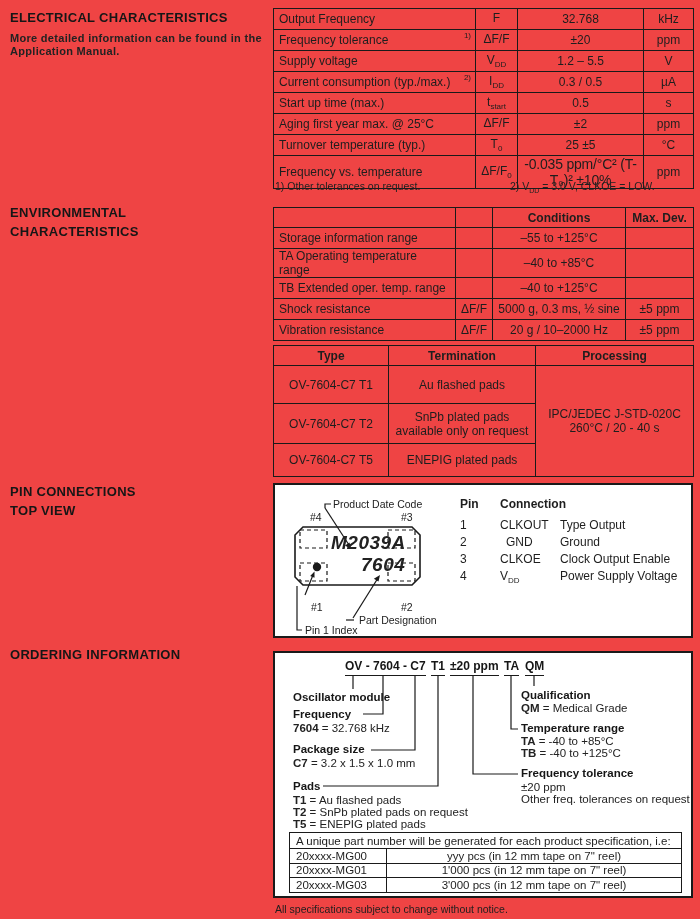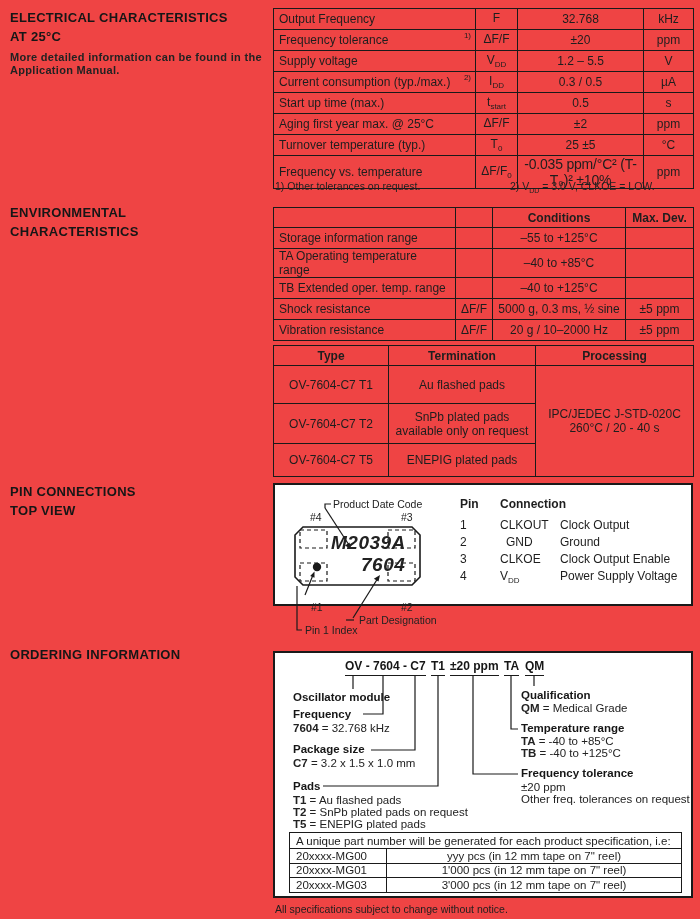--- a/index.html
+++ b/index.html
@@ -39,21 +39,20 @@
   .ptab td { font-size:11.5px; padding:0 6px; }
   svg { display:block; }
 </style>
 </head>
 <body>
 
 <div class="page">
 
   <div class="abs sechead" style="left:10px; top:8px;">
     <div>ELECTRICAL CHARACTERISTICS</div>
-    <div>AT 25°C</div>
     <div class="secnote">
       <span>More detailed information can be found in the</span><br>
       <span>Application Manual.</span>
     </div>
   </div>
 
   <div class="abs sechead" style="left:10px; top:203px;">
     <div>ENVIRONMENTAL</div>
     <div>CHARACTERISTICS</div>
   </div>
@@ -205,21 +204,21 @@
         <div>available only on request</div>
       </td>
     </tr>
     <tr style="height:33px;">
       <td class="c">OV-7604-C7 T5</td>
       <td class="c">ENEPIG plated pads</td>
     </tr>
   </tbody>
     </table>
 
-  <div class="abs bigbox" style="left:273px; top:483px; width:420px; height:123px;">
+  <div class="abs bigbox" style="left:273px; top:483px; width:420px; height:155px;">
     <svg class="abs" style="left:0; top:0;" width="416" height="151" viewBox="0 0 416 151">
 
       <path d="M28,42 H137 L145,50 V92 L137,100 H28 L20,92 V50 Z" fill="none" stroke="#1a1a1a" stroke-width="1.6"></path>
 
       <rect x="25" y="45" width="27" height="18" fill="none" stroke="#1a1a1a" stroke-width="1.2" stroke-dasharray="4 3"></rect>
       <rect x="113" y="45" width="27" height="18" fill="none" stroke="#1a1a1a" stroke-width="1.2" stroke-dasharray="4 3"></rect>
       <rect x="25" y="78" width="27" height="18" fill="none" stroke="#1a1a1a" stroke-width="1.2" stroke-dasharray="4 3"></rect>
       <rect x="113" y="78" width="27" height="18" fill="none" stroke="#1a1a1a" stroke-width="1.2" stroke-dasharray="4 3"></rect>
 
       <circle cx="42" cy="82" r="4.2" fill="#1a1a1a"></circle>
@@ -245,21 +244,21 @@
     <span class="abs pkgmark" style="left:56px; top:47px;">M2039A</span>
     <span class="abs pkgmark" style="left:86px; top:69px;">7604</span>
     <span class="abs lbl10" style="left:84px; top:129px;">Part Designation</span>
     <span class="abs lbl10" style="left:30px; top:139px;">Pin 1 Index</span>
 
     <div class="abs pintab b" style="left:185px; top:12px;">Pin</div>
     <div class="abs pintab b" style="left:225px; top:12px;">Connection</div>
 
     <div class="abs pintab" style="left:185px; top:33px;">1</div>
     <div class="abs pintab" style="left:225px; top:33px;"><span>CLKOUT</span><sub></sub></div>
-    <div class="abs pintab" style="left:285px; top:33px;">Clock Output</div>
+    <div class="abs pintab" style="left:285px; top:33px;">Type Output</div>
 
     <div class="abs pintab" style="left:185px; top:50px;">2</div>
     <div class="abs pintab" style="left:225px; top:50px;margin-left:6px;"><span>GND</span><sub></sub></div>
     <div class="abs pintab" style="left:285px; top:50px;">Ground</div>
 
     <div class="abs pintab" style="left:185px; top:67px;">3</div>
     <div class="abs pintab" style="left:225px; top:67px;"><span>CLKOE</span><sub></sub></div>
     <div class="abs pintab" style="left:285px; top:67px;">Clock Output Enable</div>
 
     <div class="abs pintab" style="left:185px; top:84px;">4</div>

